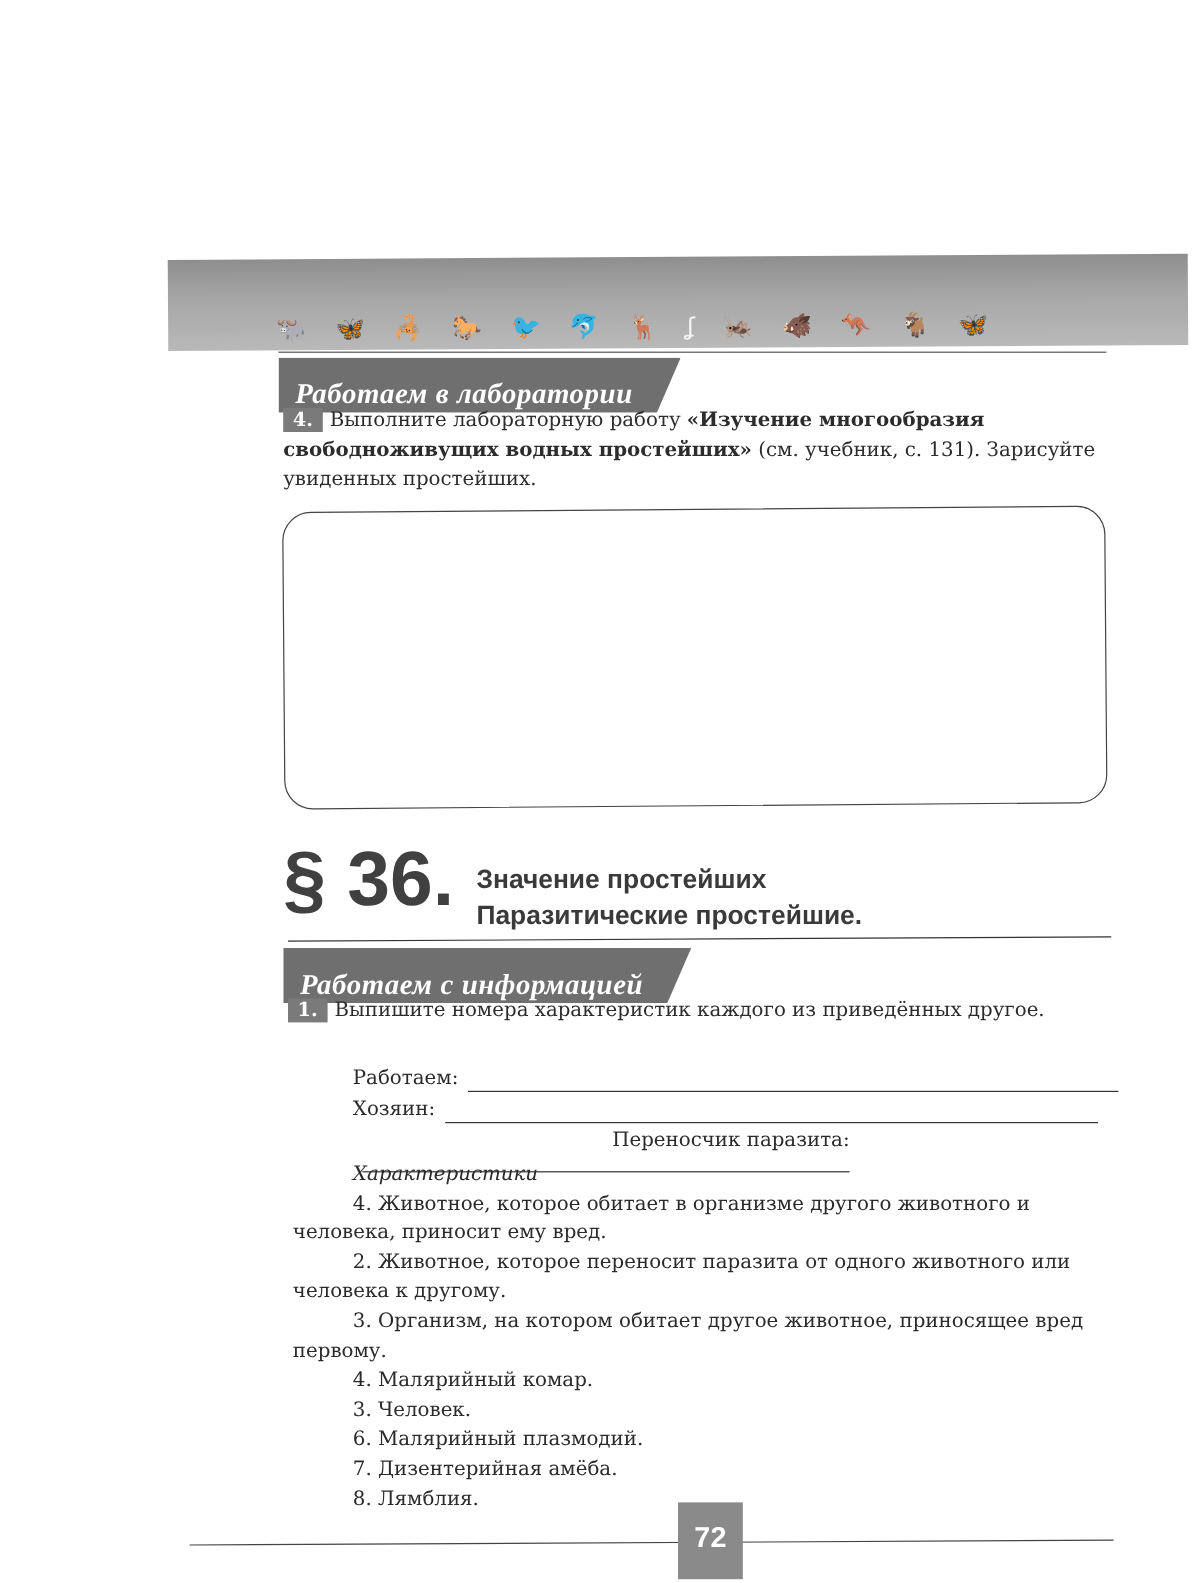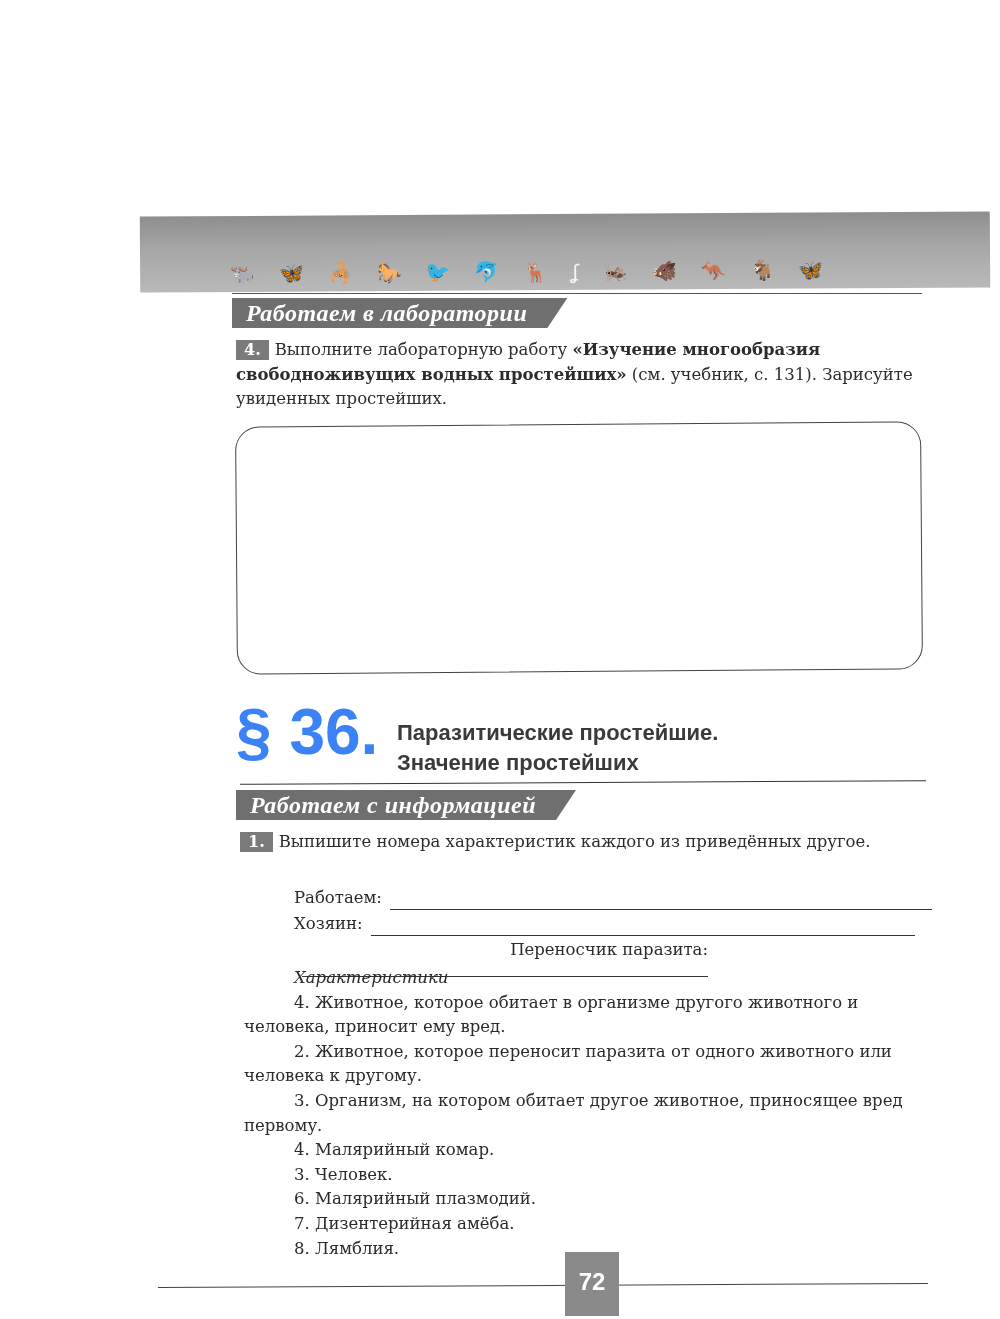--- a/index.html
+++ b/index.html
@@ -16,40 +16,40 @@
       position: absolute; left: 90px; bottom: 8px; display: flex; gap: 24px;
       color: #f4f4f4; font-family: "DejaVu Sans", sans-serif; font-size: 20px; line-height: 1;
     }
     .animals span { display: inline-block; }
     .rule-top {
       position: absolute; left: 232px; top: 293px; width: 690px; height: 1px; background: #555;
     }
     .section-label {
       position: absolute; height: 30px; background: #6f6f6f; color: #fff;
       font-family: "Liberation Serif", serif; font-style: italic; font-weight: bold;
-      font-size: 24px; line-height: 30px; padding: 0 40px 0 14px;
+      font-size: 24px; line-height: 30px; padding: 16px 40px 0 14px;
       clip-path: polygon(0 0, 100% 0, calc(100% - 20px) 100%, 0 100%);
       letter-spacing: 0.5px; white-space: nowrap;
     }
     .task-num {
       display: inline-block; background: #7a7a7a; color: #fff; font-weight: bold;
       padding: 0 8px; margin-right: 6px; line-height: 20px; font-size: 16px;
     }
     .para {
       position: absolute; font-family: "DejaVu Serif", serif; font-size: 16.5px;
       line-height: 24.5px; color: #2c2c2c;
     }
     .para b { font-weight: bold; }
     .draw-box {
       position: absolute; left: 236px; top: 424px; width: 684px; height: 246px;
       border: 1.3px solid #444; border-radius: 24px; transform: rotate(-0.45deg);
     }
     .para-num {
       position: absolute; left: 236px; top: 700px; font-family: "Liberation Sans", sans-serif;
-      font-weight: bold; font-size: 64px; line-height: 64px; color: #3b82f6;
+      font-weight: bold; font-size: 64px; line-height: 64px; color: #404040;
     }
     .para-title {
       position: absolute; left: 397px; top: 718px; font-family: "Liberation Sans", sans-serif;
       font-weight: bold; font-size: 22px; line-height: 30px; color: #3a3a3a;
     }
     .rule-mid {
       position: absolute; left: 240px; top: 782px; width: 686px; height: 1px; background: #333;
       transform: rotate(-0.3deg);
     }
     .fill-row { position: absolute; left: 294px; display: flex; align-items: flex-end;
@@ -96,22 +96,22 @@
 <div class="section-label" style="left:232px; top:298px;">Работаем в лаборатории</div>
 
 <div class="para" style="left:236px; top:338px; width:684px;">
   <span class="task-num">4.</span><span>Выполните лабораторную работу </span><b>«Изучение многообразия свободноживущих водных простейших»</b><span> (см. учебник, с. 131). Зарисуйте увиденных простейших.</span>
 </div>
 
 <div class="draw-box"></div>
 
 <div class="para-num">§ 36.</div>
 <div class="para-title">
+  <div>Значение простейших</div>
   <div>Паразитические простейшие.</div>
-  <div>Значение простейших</div>
 </div>
 <div class="rule-mid"></div>
 
 <div class="section-label" style="left:236px; top:790px;font-style:italic;">Работаем с информацией</div>
 
 <div class="para" style="left:240px; top:830px; width:684px;">
   <span class="task-num">1.</span><span>Выпишите номера характеристик каждого из приведённых другое.</span>
 </div>
 
 <div class="fill-row" style="top:886px;">

